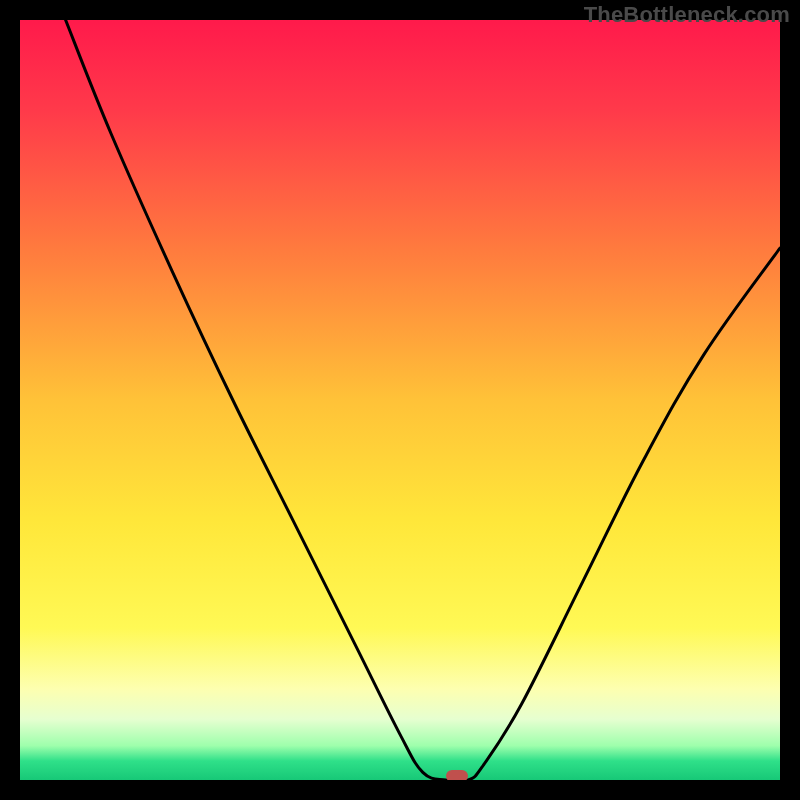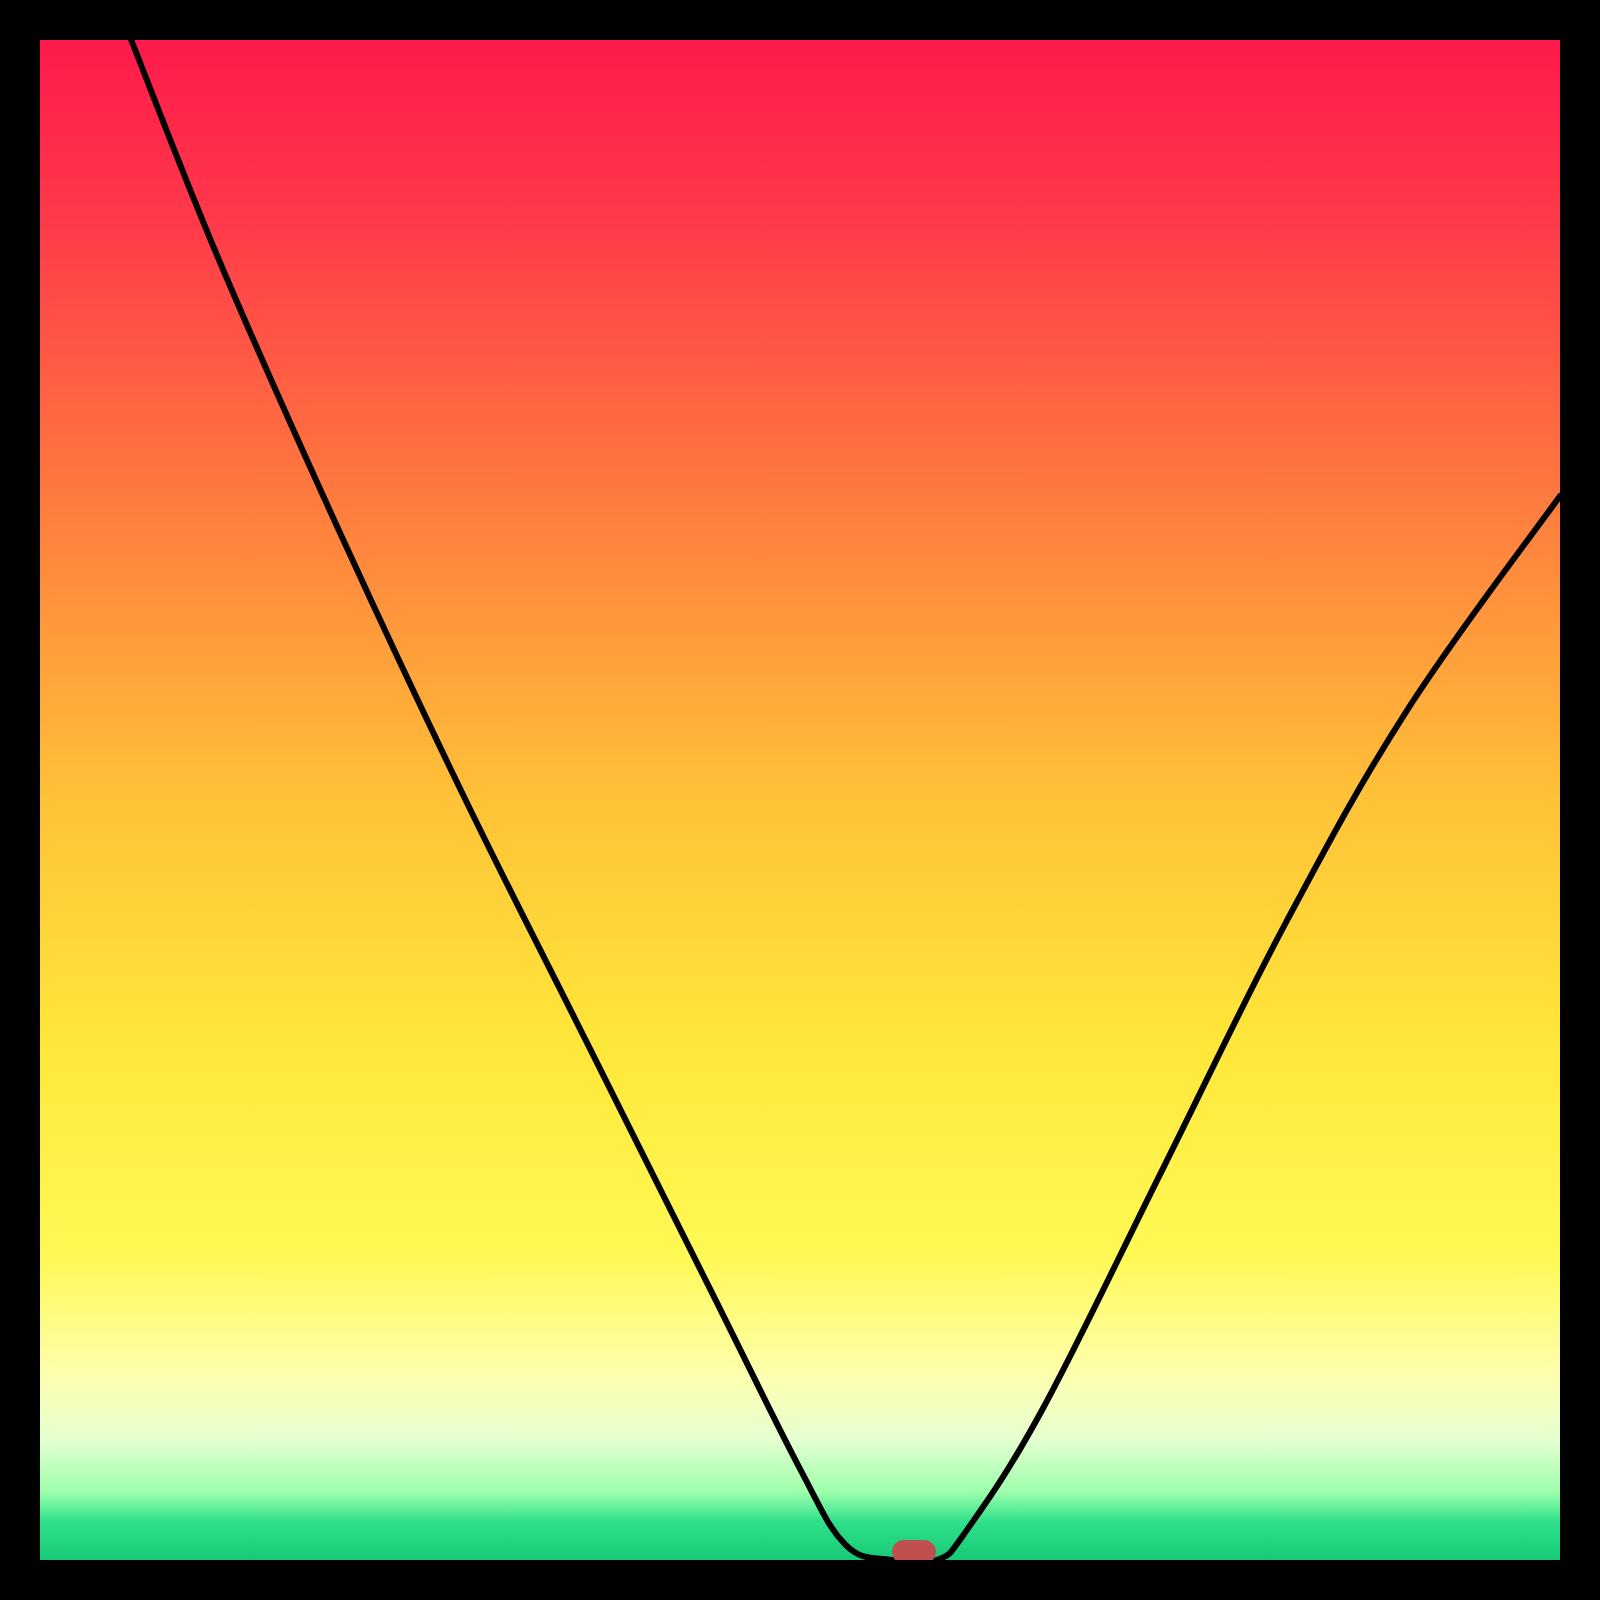--- a/index.html
+++ b/index.html
@@ -54,20 +54,21 @@
     background: #c0504d;
     transform: translate(-50%, -50%);
     z-index: 20;
   }
 </style>
 </head>
 <body>
 
 <div class="frame">
 
+  <div class="watermark">TheBottleneck.com</div>
 
   <div class="plot-area">
 
     <svg class="gradient" viewBox="0 0 760 760" preserveAspectRatio="none">
       <defs>
         <linearGradient id="bgGrad" x1="0" y1="0" x2="0" y2="1">
             <stop offset="0%" stop-color="#ff1a4b"></stop>
             <stop offset="12%" stop-color="#ff3a4a"></stop>
             <stop offset="30%" stop-color="#ff7a3e"></stop>
             <stop offset="50%" stop-color="#ffc238"></stop>

